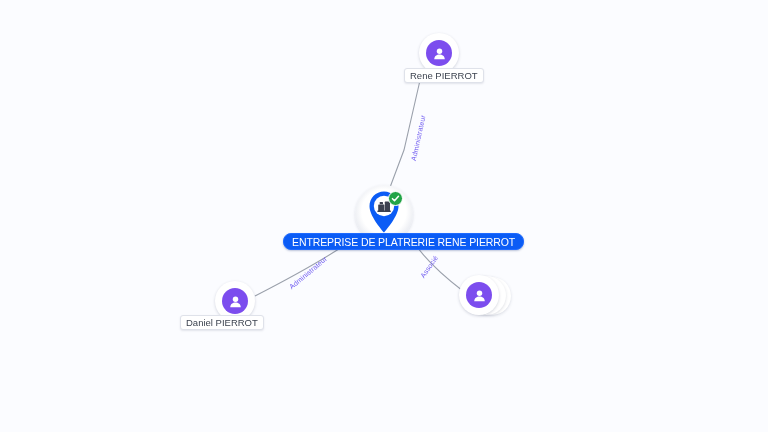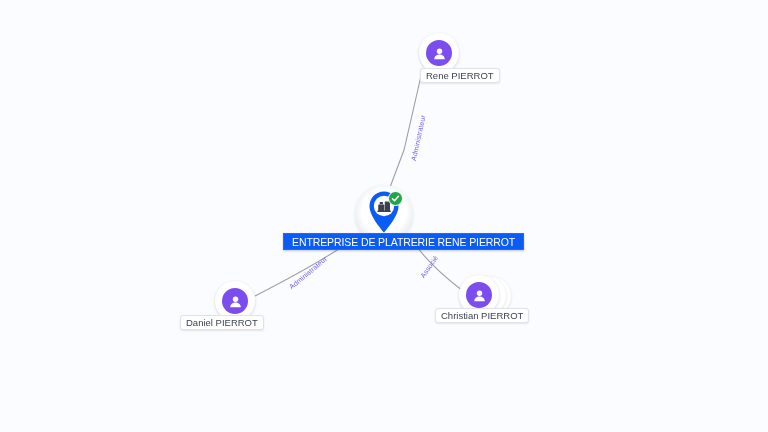--- a/index.html
+++ b/index.html
@@ -82,21 +82,21 @@
 
   .company-label {
     position: absolute;
     left: 283px;
     top: 233px;
     height: 17px;
     line-height: 17px;
     padding: 0 8px;
     background: #0b5cf5;
     border: 1px solid #1f6bff;
-    border-radius: 0;
+    border-radius: 8px;
     color: #ffffff;
     font-size: 10.5px;
     letter-spacing: -0.1px;
     white-space: nowrap;
     box-sizing: border-box;
     box-shadow: 0 1px 2px rgba(20,50,120,0.28);
   }
 
   
   .person-node {
@@ -194,21 +194,21 @@
 
   <div class="person-node" style="left:419px; top:33px;">
     <div class="person-disc"></div>
     <div class="avatar">
       <svg width="15" height="15" viewBox="0 0 16 16" xmlns="http://www.w3.org/2000/svg">
         <circle cx="8" cy="5.6" r="2.9" fill="#ffffff"></circle>
         <path d="M2.4 14.2 C2.4 10.7 5 9.1 8 9.1 C11 9.1 13.6 10.7 13.6 14.2 Z" fill="#ffffff"></path>
       </svg>
     </div>
   </div>
-  <div class="person-label" style="left:404px; top:68px;margin-left:16px;">Rene PIERROT</div>
+  <div class="person-label" style="left:404px; top:68px;">Rene PIERROT</div>
 
   <div class="person-node" style="left:215px; top:281px;">
     <div class="person-disc"></div>
     <div class="avatar">
       <svg width="15" height="15" viewBox="0 0 16 16" xmlns="http://www.w3.org/2000/svg">
         <circle cx="8" cy="5.6" r="2.9" fill="#ffffff"></circle>
         <path d="M2.4 14.2 C2.4 10.7 5 9.1 8 9.1 C11 9.1 13.6 10.7 13.6 14.2 Z" fill="#ffffff"></path>
       </svg>
     </div>
   </div>
@@ -220,15 +220,14 @@
     <div class="person-node" style="left:0; top:0;">
       <div class="person-disc"></div>
       <div class="avatar">
         <svg width="15" height="15" viewBox="0 0 16 16" xmlns="http://www.w3.org/2000/svg">
           <circle cx="8" cy="5.6" r="2.9" fill="#ffffff"></circle>
           <path d="M2.4 14.2 C2.4 10.7 5 9.1 8 9.1 C11 9.1 13.6 10.7 13.6 14.2 Z" fill="#ffffff"></path>
         </svg>
       </div>
     </div>
   </div>
-  <div class="person-label" style="left:435px; top:308px;">Christian PIERROT</div>
 
 </div>
 
 </body></html>

